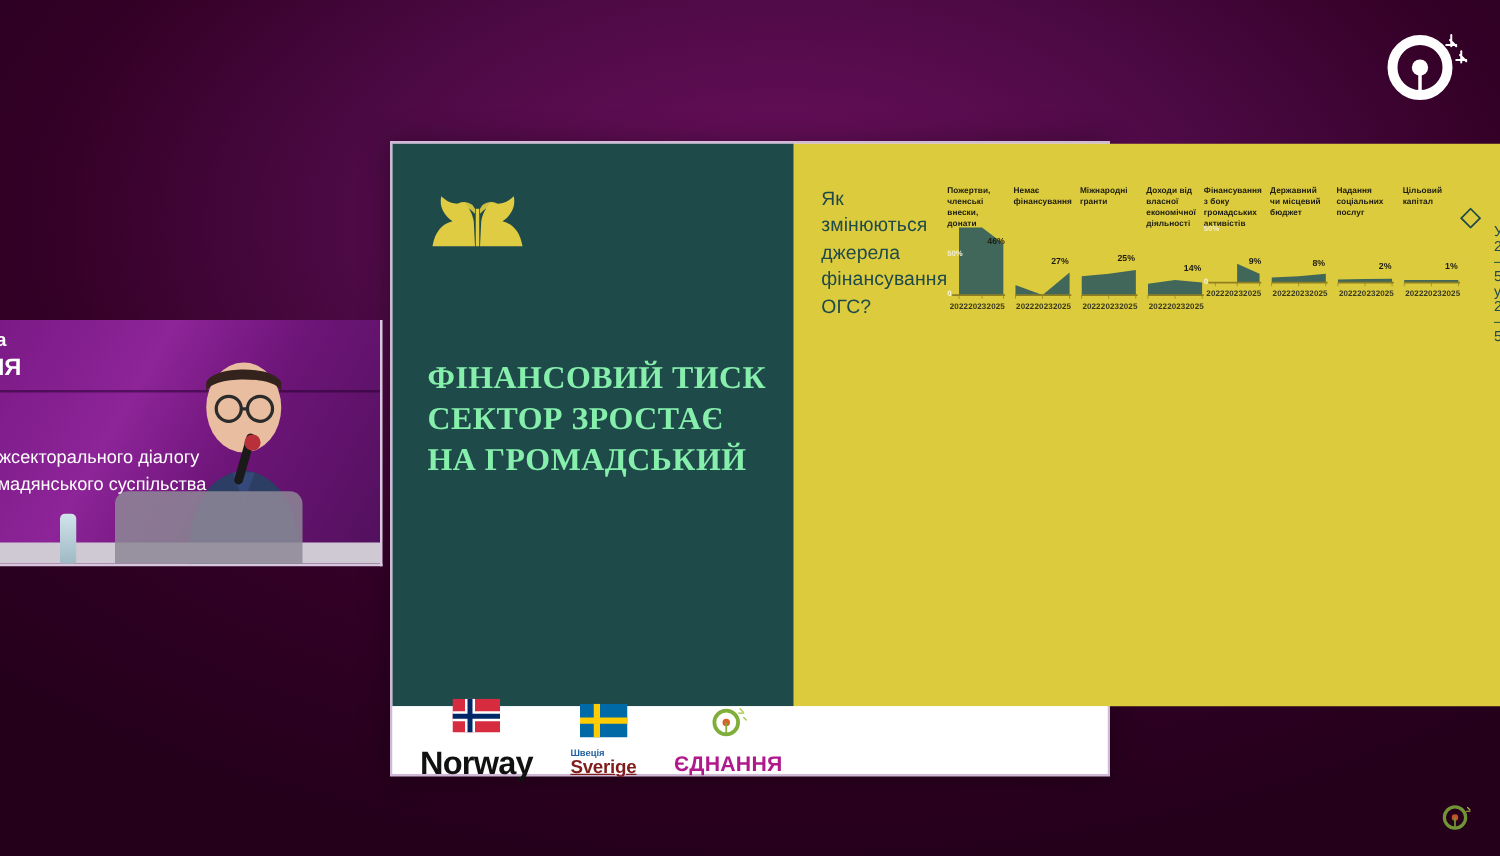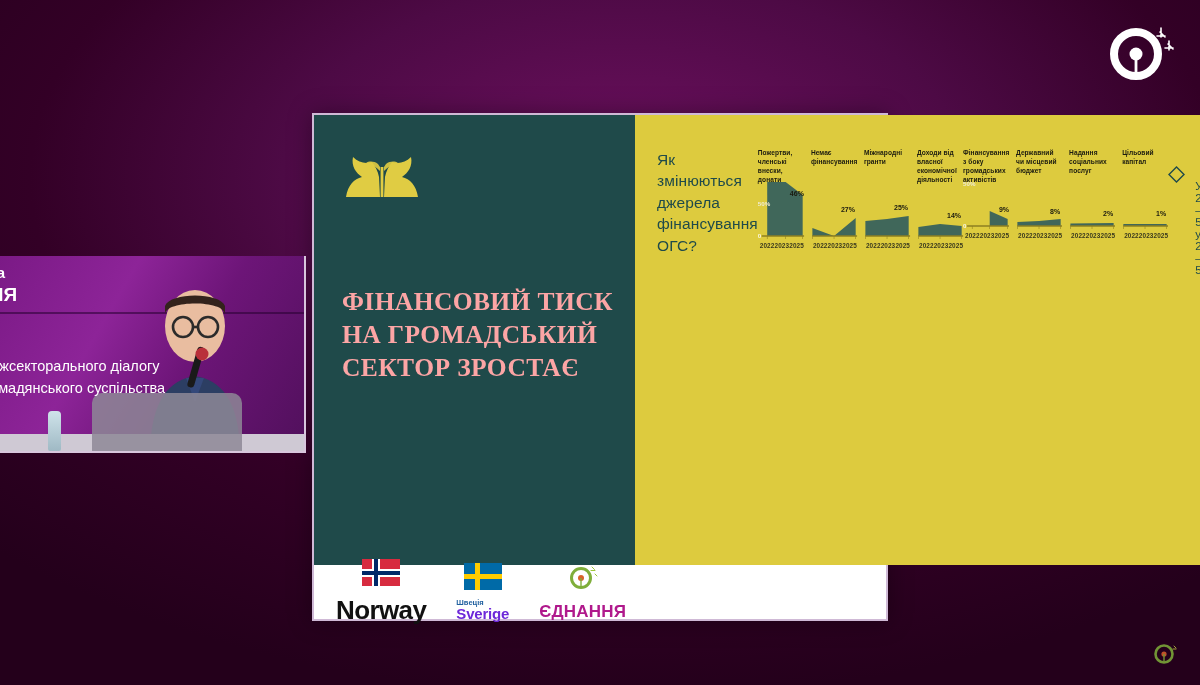--- a/index.html
+++ b/index.html
@@ -37,21 +37,21 @@
   #slide-body { flex: 1 1 auto; display: flex; min-height: 0; }
   
   #slide-left {
     width: 353px; background: #1f4a4a;
     padding: 34px 22px 10px 28px;
     display: flex; flex-direction: column;
   }
   #bird-logo { width: 80px; height: 52px; margin-bottom: 10px; }
   #slide-title {
     margin-top: 74px;
-    color: #fca5a5;
+    color: #86efac;
     font-family: "Liberation Serif", serif;
     font-weight: bold;
     font-size: 25.5px;
     line-height: 1.30;
     letter-spacing: .4px;
     text-transform: uppercase;
   }
   #slide-title .tl { display: block; white-space: nowrap; }
   
   #slide-right {
@@ -102,21 +102,21 @@
   
   #slide-footer {
     height: 54px; background: #ffffff;
     display: flex; align-items: center; gap: 30px;
     padding-left: 22px;
   }
   .logo-unit { display: flex; align-items: center; gap: 9px; flex-direction: column; }
   #norway-text { font-size: 26px; font-weight: bold; color: #111; letter-spacing: -.6px; }
   #sweden-text { line-height: 1; }
   #sweden-sv-small { font-size: 7.5px; font-weight: bold; color: #1f5f9e; display: block; }
-  #sweden-sv-main { font-size: 15px; font-weight: bold; color: #6d28d9; display: block; letter-spacing: -.2px; }
+  #sweden-sv-main { font-size: 15px; font-weight: bold; color: #7f1d1d; display: block; letter-spacing: -.2px; text-decoration: underline; }
   #ednannia-text { font-size: 17px; font-weight: bold; color: #b0198c; letter-spacing: .2px; }
   
   #video-overlay {
     position: absolute; left: 0; top: 256px;
     width: 306px; height: 197px;
     border-right: 2px solid #d8c6dd; border-bottom: 2px solid #d8c6dd;
     overflow: hidden;
     background: linear-gradient(120deg,#7b1a86 0%, #8d2498 34%, #6d1578 60%, #51105c 100%);
   }
   #vid-backdrop-band {
@@ -169,22 +169,22 @@
           <g fill="#e0cc43">
             <path d="M4 48 C6 36 12 30 20 28 C14 24 9 17 11 8 C17 14 24 15 30 13 C33 17 36 22 37 28 L38 48 Z"></path>
             <path d="M38 48 L38 22 C34 18 30 15 24 14 C27 12 32 12 36 15 L38 18 Z" opacity=".9"></path>
             <path d="M76 48 C74 36 68 30 60 28 C66 24 71 17 69 8 C63 14 56 15 50 13 C47 17 44 22 43 28 L42 48 Z"></path>
             <path d="M42 48 L42 22 C46 18 50 15 56 14 C53 12 48 12 44 15 L42 18 Z" opacity=".9"></path>
             <rect x="38.6" y="18" width="2.8" height="30"></rect>
           </g>
         </svg>
         <div id="slide-title">
           <span class="tl">ФІНАНСОВИЙ ТИСК</span>
+          <span class="tl">СЕКТОР ЗРОСТАЄ</span>
           <span class="tl">НА ГРОМАДСЬКИЙ</span>
-          <span class="tl">СЕКТОР ЗРОСТАЄ</span>
         </div>
       </div>
 
       <div id="slide-right">
         <div id="chart-heading">
           <span>Як змінюються джерела</span>
           <span>фінансування ОГС?</span>
         </div>
 
         <div class="chart-row row-top">

